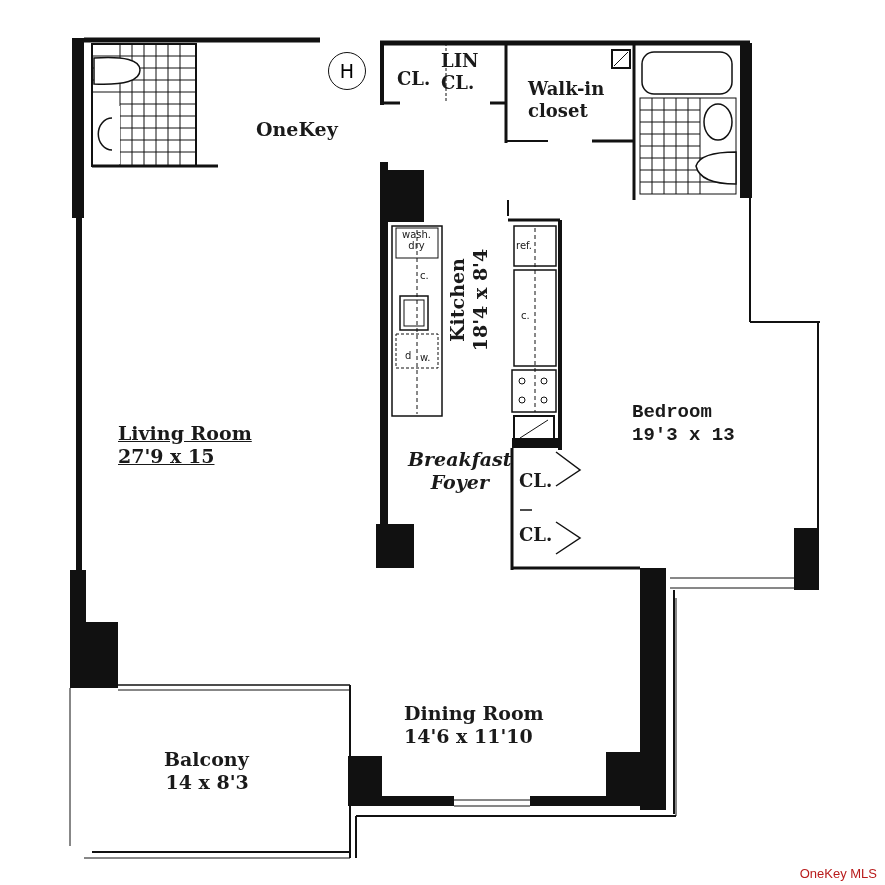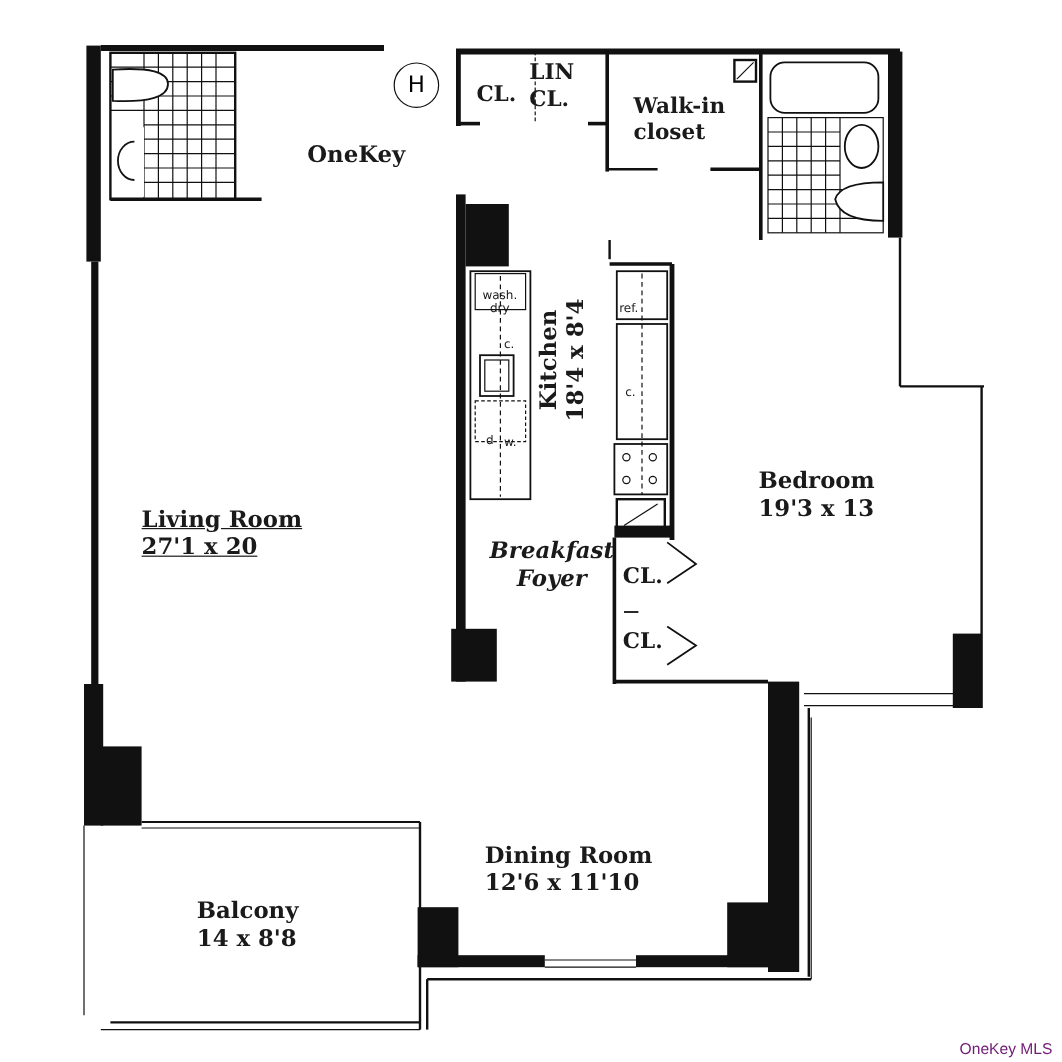--- a/index.html
+++ b/index.html
@@ -1,23 +1,23 @@
 <!DOCTYPE html>
 <html><head>
 <meta charset="utf-8">
 <style>
   html,body{margin:0;padding:0;background:#fff;}
   body{width:885px;height:885px;position:relative;overflow:hidden;font-family:"DejaVu Serif",serif;}
   svg{position:absolute;left:0;top:0;}
   .lbl{position:absolute;font-family:"DejaVu Serif","Liberation Serif",serif;font-weight:bold;color:#1a1a1a;line-height:1.2;white-space:nowrap;}
   .room{font-size:19px;}
   .small{font-size:18px;}
-  .tiny{font-size:10px;font-weight:normal;font-family:"DejaVu Sans",sans-serif;margin-top:12px;}
+  .tiny{font-size:10px;font-weight:normal;font-family:"DejaVu Sans",sans-serif;}
   .rot{transform:rotate(-90deg);transform-origin:left top;text-align:center;}
-  .wm{position:absolute;right:8px;bottom:4px;font-family:"Liberation Sans",sans-serif;font-size:13px;color:#701a75;}
+  .wm{position:absolute;right:8px;bottom:4px;font-family:"Liberation Sans",sans-serif;font-size:13px;color:#b91c1c;}
   .circle{position:absolute;width:36px;height:36px;border:1.5px solid #111;border-radius:50%;display:flex;align-items:center;justify-content:center;font-family:"DejaVu Sans",sans-serif;font-size:19px;}
 </style>
 </head>
 <body>
 
 <svg width="885" height="885" viewBox="0 0 885 885">
   <g fill="none" stroke="#111" stroke-width="2">
 
     <rect x="72" y="38" width="12" height="180" fill="#111" stroke="none"></rect>
     <rect x="76" y="218" width="6" height="355" fill="#111" stroke="none"></rect>
@@ -142,46 +142,46 @@
 </svg>
 
 <div class="circle" style="left:328px;top:52px;">
     <span>H</span>
   </div>
 
 <div class="lbl room" style="left:256px;top:118px;">OneKey</div>
 
 <div class="lbl room" style="left:118px;top:422px;text-decoration:underline;">
   <div>Living Room</div>
-  <div>27'1 x 20</div>
+  <div>27'9 x 15</div>
 </div>
 
 <div class="lbl room rot" style="left:446px;top:388px;width:176px;">
   <div>Kitchen</div>
   <div>18'4 x 8'4</div>
 </div>
 
 <div class="lbl room" style="left:408px;top:448px;text-align:center;font-style:italic;">
   <div>Breakfast</div>
   <div>Foyer</div>
 </div>
 
-<div class="lbl room" style="left:632px;top:390px;">
+<div class="lbl room" style="left:632px;top:401px;font-family:Liberation Mono, monospace;">
   <div>Bedroom</div>
   <div>19'3 x 13</div>
 </div>
 
 <div class="lbl room" style="left:404px;top:686px;margin-top:16px;">
   <div>Dining Room</div>
-  <div>12'6 x 11'10</div>
-</div>
-
-<div class="lbl room" style="left:164px;top:748px;text-align:left;">
+  <div>14'6 x 11'10</div>
+</div>
+
+<div class="lbl room" style="left:164px;top:748px;text-align:right;">
   <div>Balcony</div>
-  <div>14 x 8'8</div>
+  <div>14 x 8'3</div>
 </div>
 
 <div class="lbl small" style="left:528px;top:78px;">
   <div>Walk-in</div>
   <div>closet</div>
 </div>
 
 <div class="lbl small" style="left:397px;top:68px;">CL.</div>
 <div class="lbl small" style="left:441px;top:50px;">
   <div>LIN</div>

